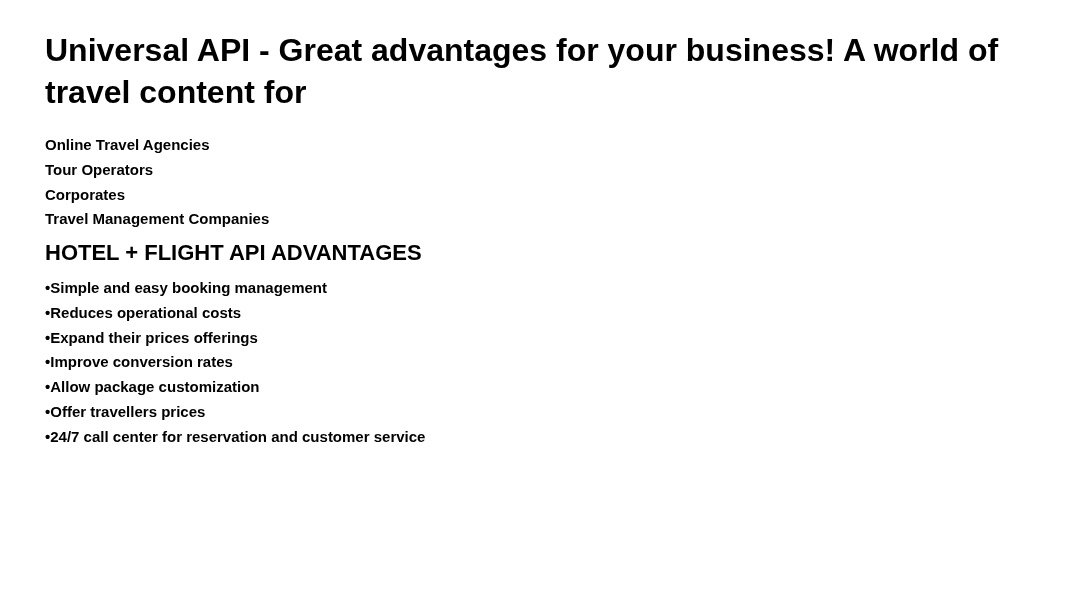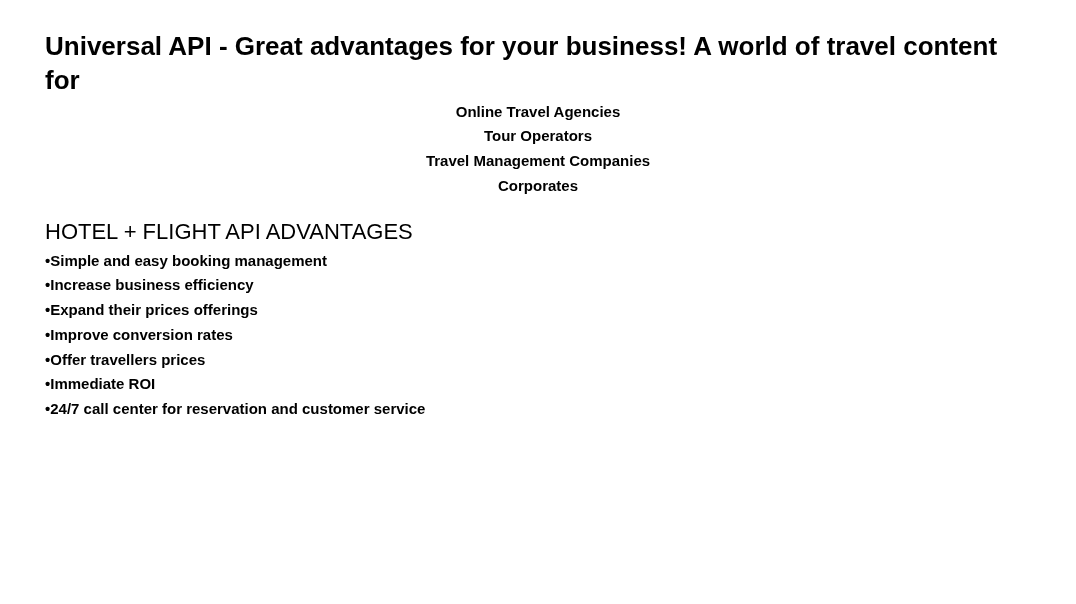--- a/index.html
+++ b/index.html
@@ -11,41 +11,40 @@
     body {
       background: #ffffff;
       font-family: Arial, sans-serif;
       width: 1076px;
       min-height: 604px;
       padding: 30px 45px;
       color: #000000;
     }
 
     .main-title {
-      font-size: 26px;
+      font-size: 32px;
       font-weight: bold;
       line-height: 1.3;
-      margin-bottom: 2px;
+      margin-bottom: 20px;
     }
 
     .audience-list {
-      margin-bottom: 20px;
-      text-align: center;
+      margin-bottom: 8px;
     }
 
     .audience-item {
       font-size: 15px;
       font-weight: bold;
       line-height: 1.65;
     }
 
     .section-title {
       font-size: 22px;
-      font-weight: normal;
-      margin-bottom: 4px;
+      font-weight: bold;
+      margin-bottom: 10px;
     }
 
     .bullet-list {
       list-style: none;
       padding: 0;
       font-weight: bold;
     }
 
     .bullet-list li {
       font-size: 15px;
@@ -53,27 +52,27 @@
     }
   </style>
 </head>
 <body>
 
 <h1 class="main-title">Universal API - Great advantages for your business! A world of travel content for</h1>
 
 <div class="audience-list">
   <div class="audience-item">Online Travel Agencies</div>
   <div class="audience-item">Tour Operators</div>
+  <div class="audience-item">Corporates</div>
   <div class="audience-item">Travel Management Companies</div>
-  <div class="audience-item">Corporates</div>
 </div>
 
 <h2 class="section-title">HOTEL + FLIGHT API ADVANTAGES</h2>
 
 <ul class="bullet-list">
   <li>•Simple and easy booking management</li>
-  <li>•Increase business efficiency</li>
+  <li>•Reduces operational costs</li>
   <li>•Expand their prices offerings</li>
   <li>•Improve conversion rates</li>
+  <li>•Allow package customization</li>
   <li>•Offer travellers prices</li>
-  <li>•Immediate ROI</li>
   <li>•24/7 call center for reservation and customer service</li>
 </ul>
 
 </body></html>

